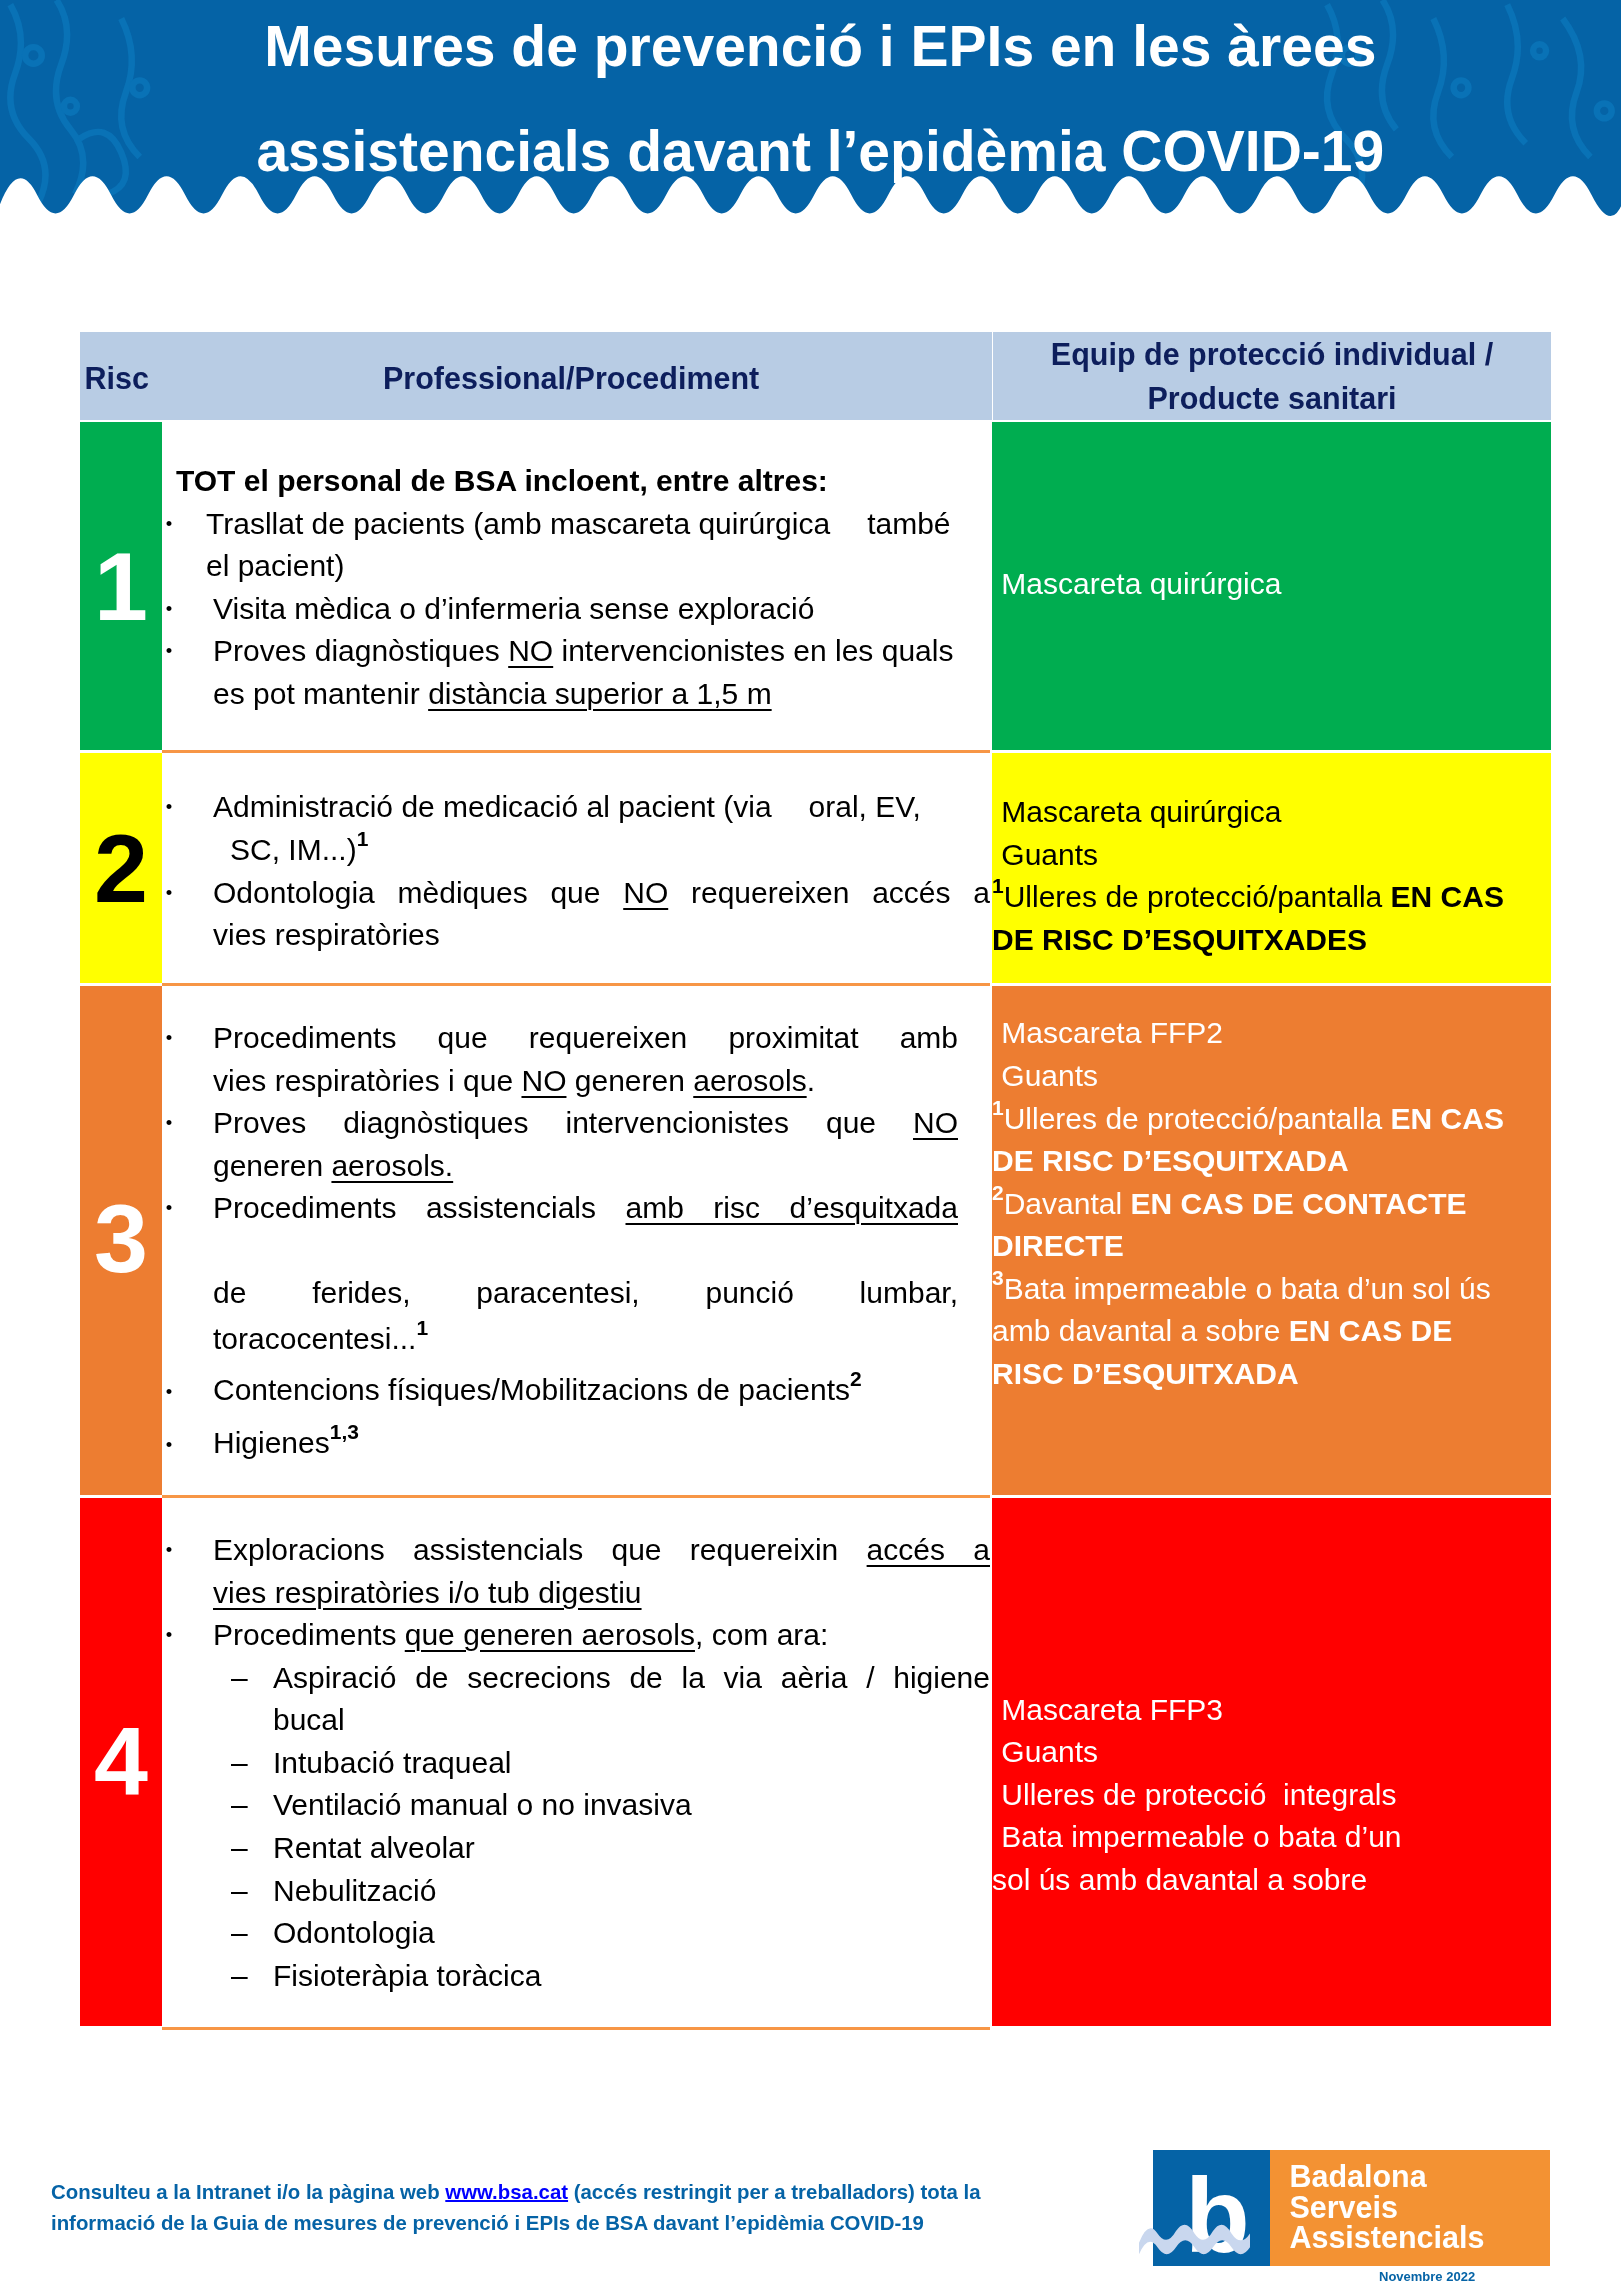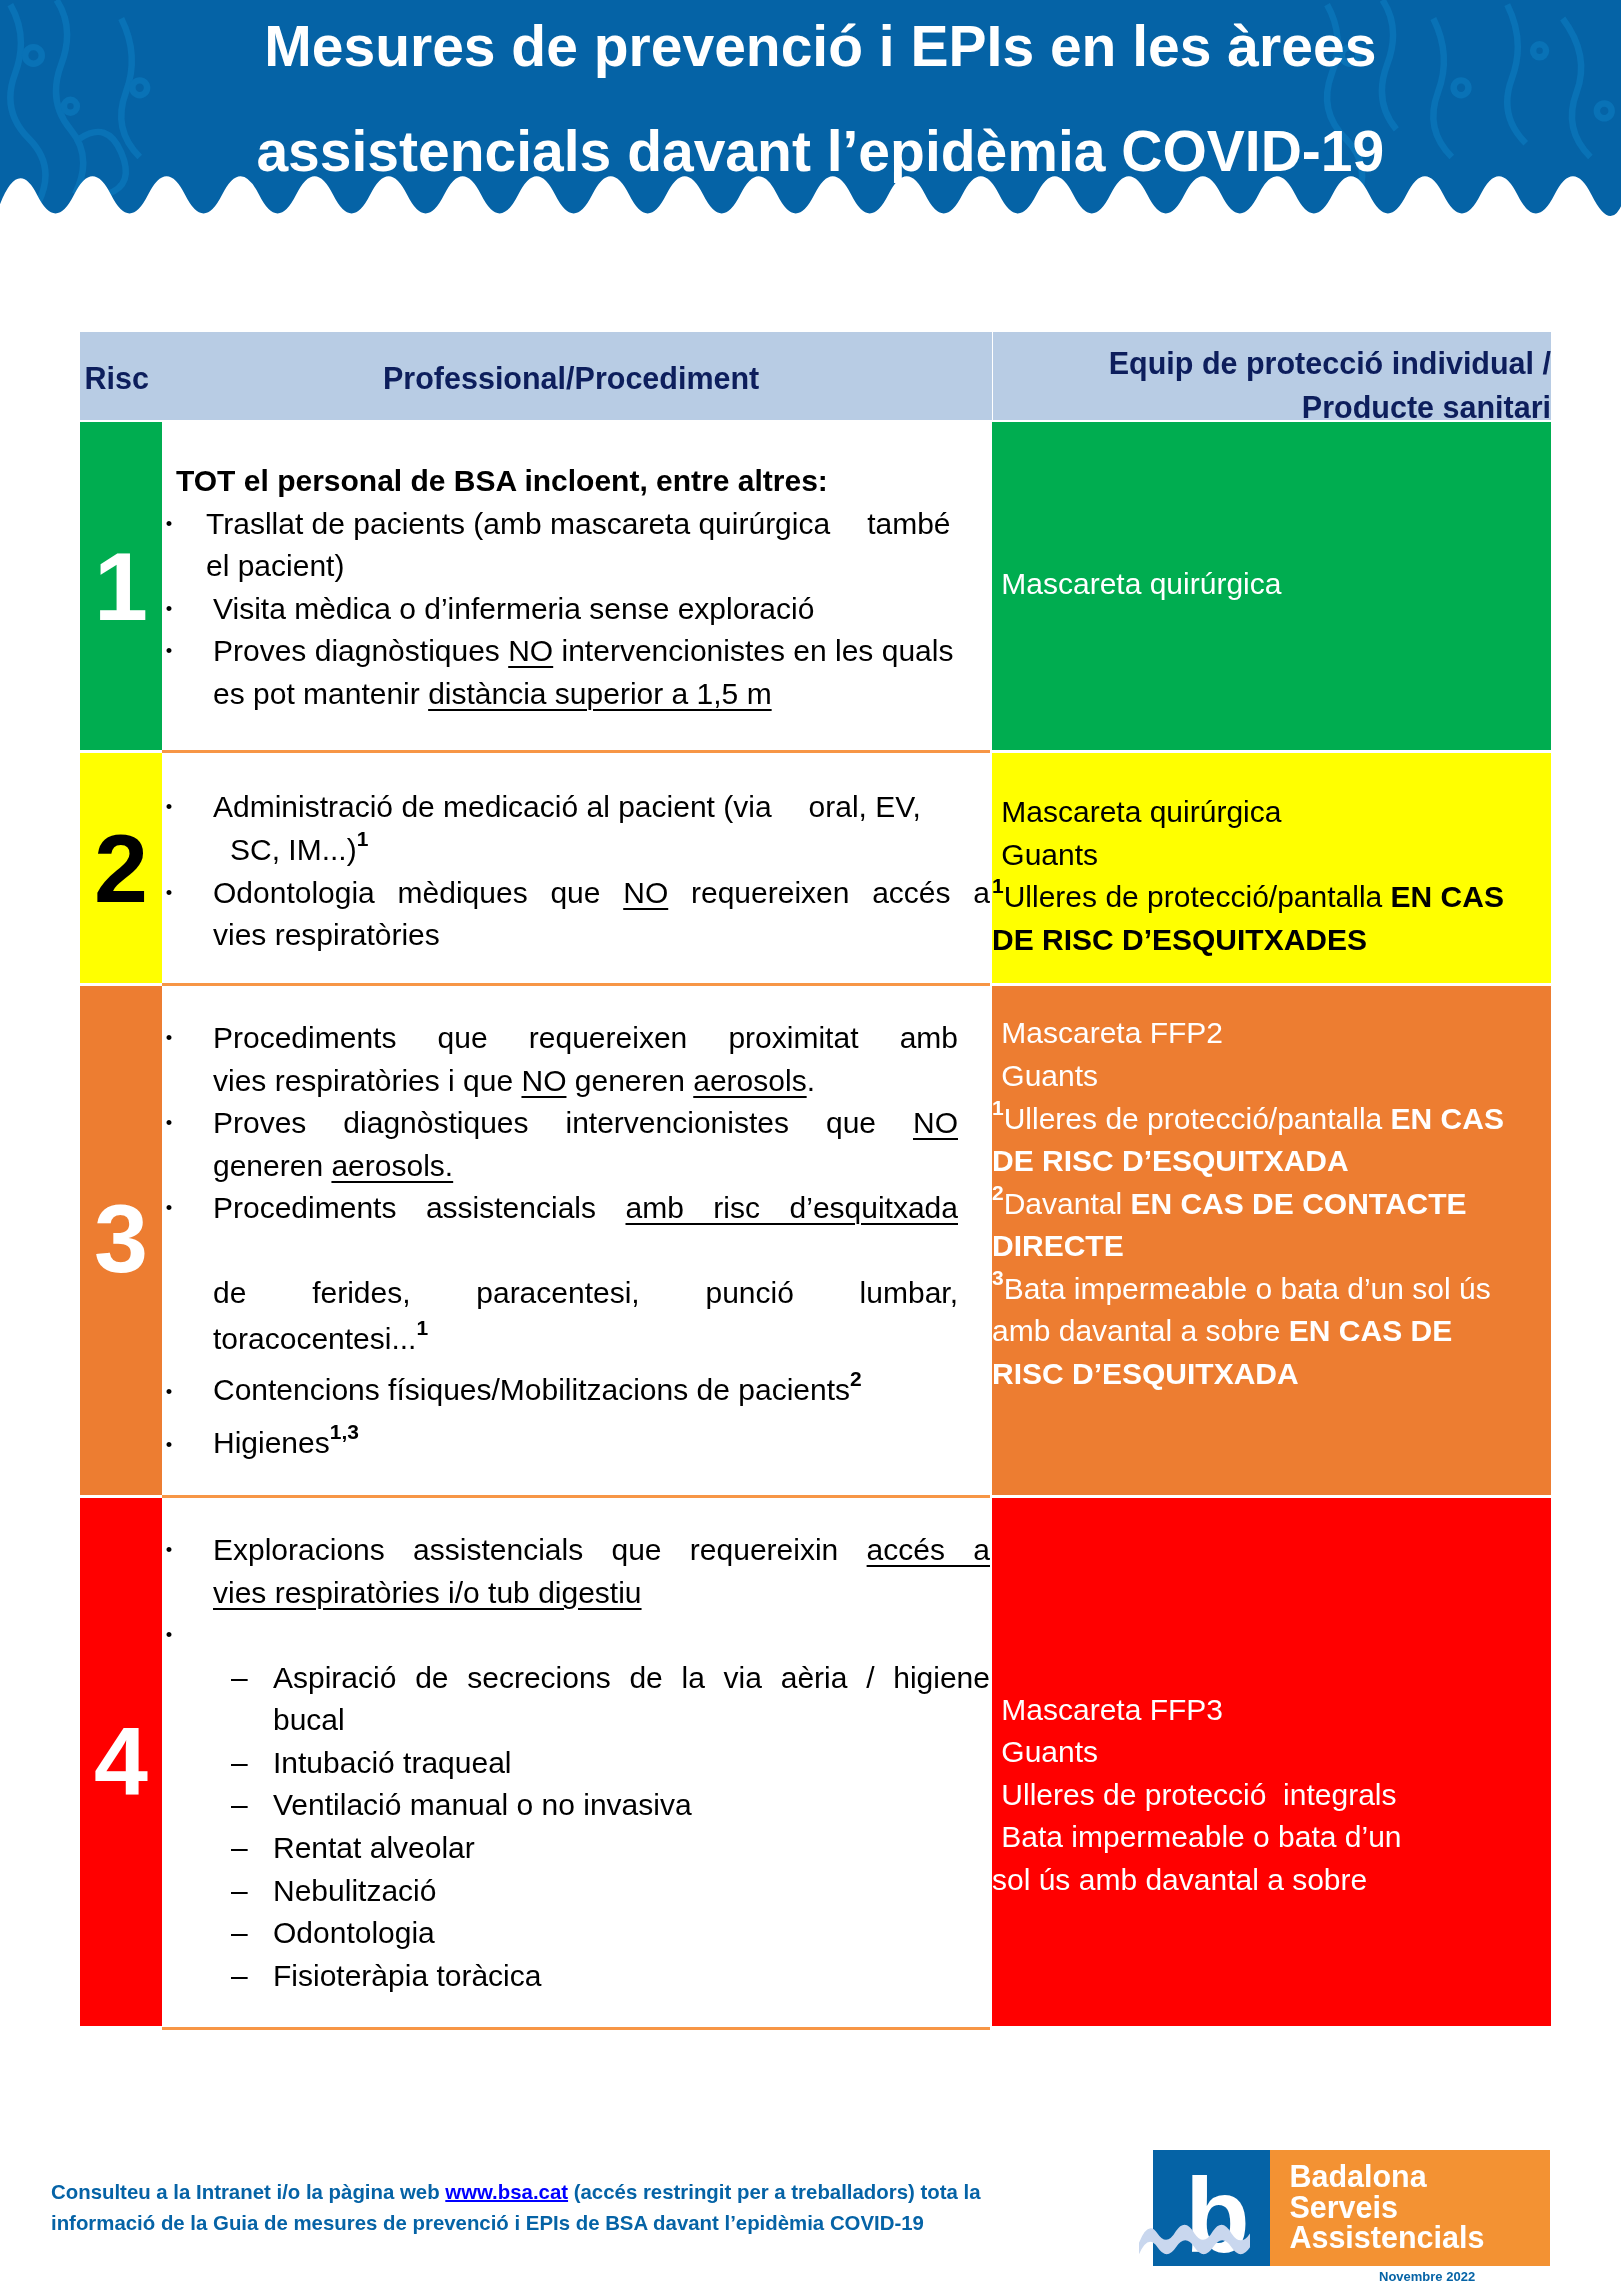--- a/index.html
+++ b/index.html
@@ -28,21 +28,21 @@
   }
   .thead {
     position: absolute; left: 0; top: 0; width: 1471px; height: 88px;
     background: #b8cce4; color: #0d1e5c; font-weight: bold; font-size: 30.5px;
   }
   .th-risc { position: absolute; left: 4.6px; top: 29px; }
   .th-proc { position: absolute; left: 303px; top: 29px; }
   .th-epi {
     position: absolute; left: 912px; top: 0; width: 559px; height: 88px;
     border-left: 1.9px solid #ffffff; box-sizing: border-box;
-    text-align: right; line-height: 44px; padding-top: 9px;
+    text-align: center; line-height: 44px; padding-top: 0;
   }
   .row { position: absolute; left: 0; width: 1471px; }
   .risk-cell {
     position: absolute; left: 0; top: 0; width: 82px; height: 100%;
   }
   .risk-num {
     position: absolute; left: 0; width: 82px; text-align: center;
     font-weight: bold; font-size: 97px; line-height: 97px;
   }
   .proc-cell {
@@ -207,20 +207,21 @@
 
   <div class="row" style="top:1166px;height:528px;">
     <div class="risk-cell red">
       <div class="risk-num" style="top:215px;color:#fff;">4</div>
     </div>
     <div class="proc-cell">
       <span class="bullet" style="left:3.7px;top:30px;">•</span>
       <div class="line just" style="left:51px;top:30px;width:777px;"><span>Exploracions assistencials que requereixin </span><u>accés a</u></div>
       <div class="line" style="left:51px;top:73px;"><u>vies respiratòries i/o tub digestiu</u></div>
       <span class="bullet" style="left:3.7px;top:115px;">•</span>
+      <div class="line" style="left:51px;top:115px;"><span>Procediments </span><u>que generen aerosols</u><span>, com ara:</span></div>
 
       <span class="dash" style="left:69px;top:158px;">–</span>
       <div class="line just" style="left:111px;top:158px;width:717px;">Aspiració de secrecions de la via aèria / higiene</div>
       <div class="line" style="left:111px;top:200px;">bucal</div>
       <span class="dash" style="left:69px;top:243px;">–</span>
       <div class="line" style="left:111px;top:243px;">Intubació traqueal</div>
       <span class="dash" style="left:69px;top:285px;">–</span>
       <div class="line" style="left:111px;top:285px;">Ventilació manual o no invasiva</div>
       <span class="dash" style="left:69px;top:328px;">–</span>
       <div class="line" style="left:111px;top:328px;">Rentat alveolar</div>

